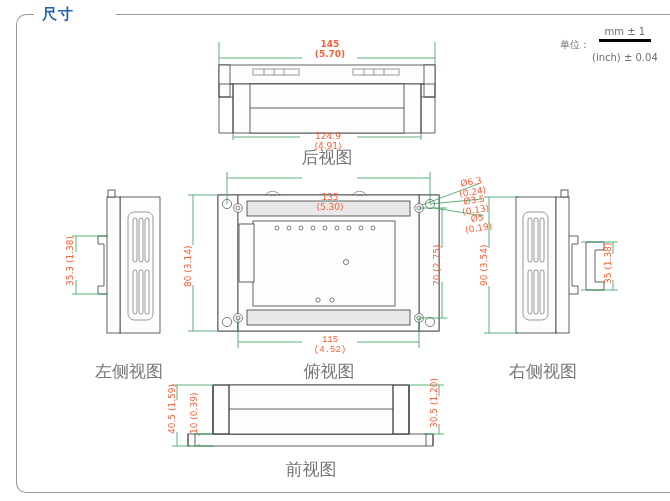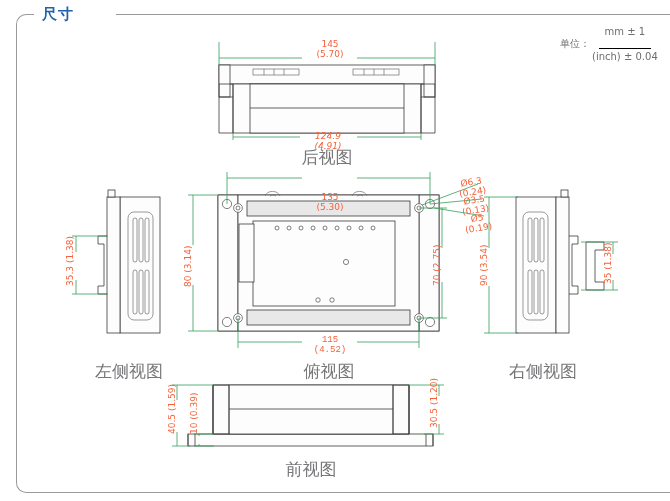--- a/index.html
+++ b/index.html
@@ -67,24 +67,24 @@
     text-align: right;
   }
   .unit-label { padding-right: 2px; }
   .unit-frac {
     display: inline-flex;
     flex-direction: column;
     align-items: center;
     line-height: 13px;
   }
   .unit-num {
-    border-bottom: 1px solid #000000;
-    padding: 0 6px 10px 6px;
-  }
-  .unit-den { padding-top: 1px; }
+    border-bottom: 3px solid #000000;
+    padding: 0 6px 1px 6px;
+  }
+  .unit-den { padding-top: 1px; margin-top: 8px; }
 
   
   .caption {
     position: absolute;
     font-size: 17px;
     color: #77777a;
     white-space: nowrap;
     text-align: center;
   }
 
@@ -368,25 +368,25 @@
     </g>
 
     <g>
       <line class="dimline" x1="396" y1="385" x2="432" y2="385"></line>
       <line class="dimline" x1="412" y1="434" x2="432" y2="434"></line>
       <line class="dimline" x1="427" y1="385" x2="427" y2="396"></line>
       <line class="dimline" x1="427" y1="424" x2="427" y2="434"></line>
     </g>
   </svg>
 
-  <div class="dim" style="left:288px; top:40px; width:60px;">
+  <div class="dim" style="left:288px; top:40px; width:60px;font-weight:bold;">
     <span>145</span>
     <span class="sub">(5.70)</span>
   </div>
-  <div class="dim" style="left:286px; top:132px; width:60px;font-style:italic;">
+  <div class="dim" style="left:286px; top:132px; width:60px;">
     <span>124.9</span>
     <span class="sub">(4.91)</span>
   </div>
 
   <div class="dim" style="left:290px; top:171px; width:56px;margin-top:22px;">
     <span>135</span>
     <span class="sub">(5.30)</span>
   </div>
   <div class="dim" style="left:290px; top:336px; width:56px;font-family:Liberation Mono, monospace;">
     <span>115</span>

